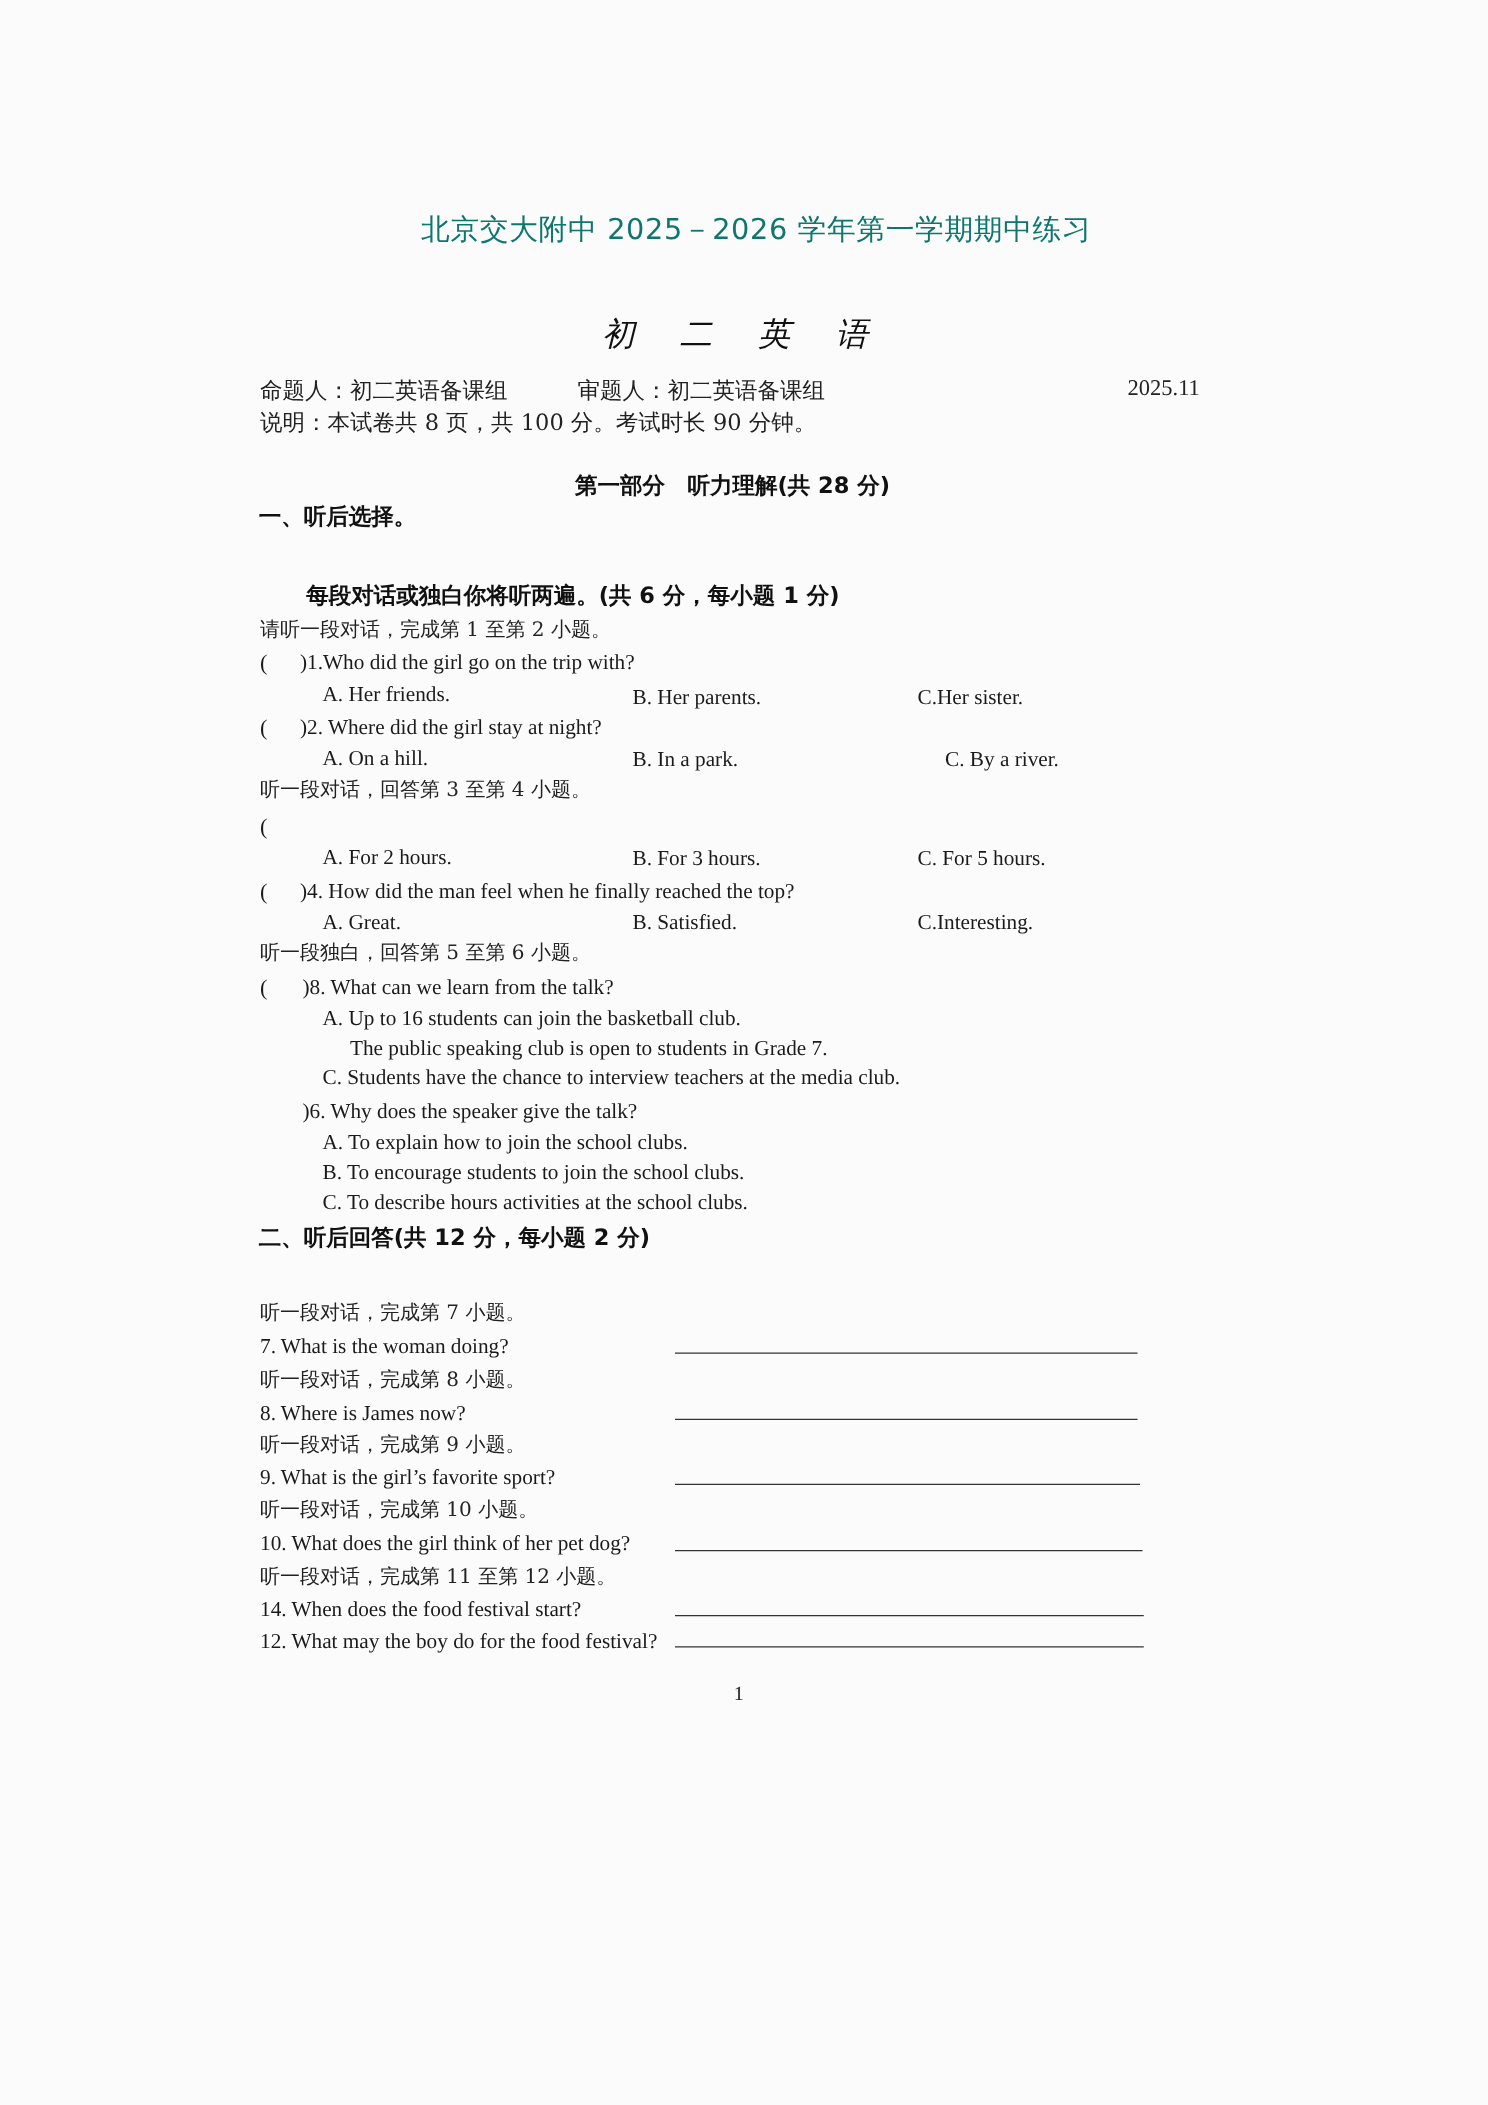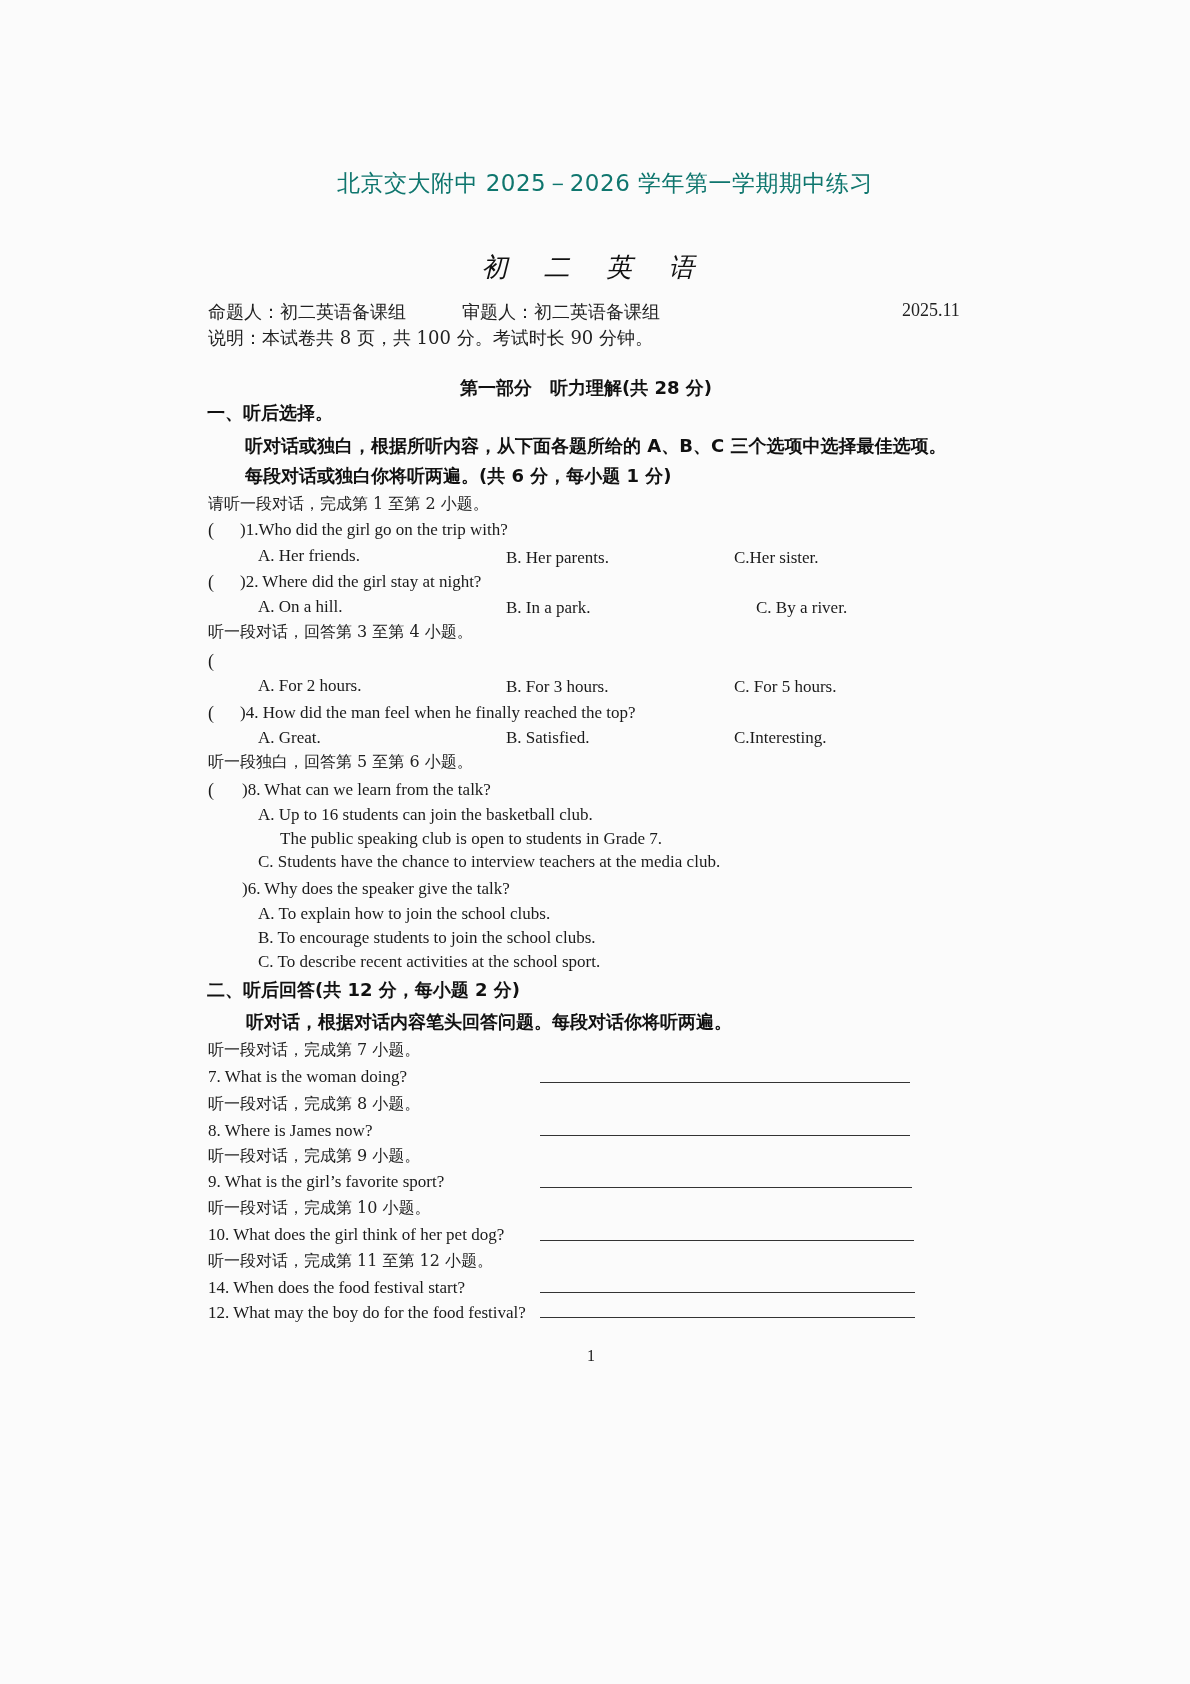--- a/index.html
+++ b/index.html
@@ -42,21 +42,20 @@
   <div class="abs subtitle">初 二 英 语</div>
 
   <div class="abs meta" style="left:208px; top:300px;">命题人：初二英语备课组</div>
   <div class="abs meta" style="left:462px; top:300px;">审题人：初二英语备课组</div>
   <div class="abs meta" style="left:902px; top:300px; font-family:'Liberation Serif', serif; font-size:18px;">2025.11</div>
   <div class="abs meta" style="left:208px; top:326px;">说明：本试卷共 8 页，共 100 分。考试时长 90 分钟。</div>
 
   <div class="abs bold-cn" style="left:460px; top:376px;">第一部分　听力理解(共 28 分)</div>
 
   <div class="abs bold-cn" style="left:207px; top:401px;">一、听后选择。</div>
-  <div class="abs bold-cn" style="left:245px; top:434px;">听对话或独白，根据所听内容，从下面各题所给的 A、B、C 三个选项中选择最佳选项。</div>
   <div class="abs bold-cn" style="left:245px; top:464px;">每段对话或独白你将听两遍。(共 6 分，每小题 1 分)</div>
 
   <div class="abs cn" style="left:208px; top:494px;">请听一段对话，完成第 1 至第 2 小题。</div>
 
   <div class="abs paren" style="left:208px; top:520px;">(</div>
   <div class="abs q" style="left:240px; top:520px;">)1.Who did the girl go on the trip with?</div>
   <div class="abs q" style="left:258px; top:546px;">A. Her friends.</div>
   <div class="abs q" style="left:506px; top:548px;">B. Her parents.</div>
   <div class="abs q" style="left:734px; top:548px;">C.Her sister.</div>
 
@@ -83,24 +82,23 @@
 
   <div class="abs paren" style="left:208px; top:780px;">(</div>
   <div class="abs q" style="left:242px; top:780px;">)8. What can we learn from the talk?</div>
   <div class="abs q" style="left:258px; top:805px;">A. Up to 16 students can join the basketball club.</div>
   <div class="abs q" style="left:280px; top:829px;">The public speaking club is open to students in Grade 7.</div>
   <div class="abs q" style="left:258px; top:852px;">C. Students have the chance to interview teachers at the media club.</div>
 
   <div class="abs q" style="left:242px; top:879px;">)6. Why does the speaker give the talk?</div>
   <div class="abs q" style="left:258px; top:904px;text-align:right;">A. To explain how to join the school clubs.</div>
   <div class="abs q" style="left:258px; top:928px;">B. To encourage students to join the school clubs.</div>
-  <div class="abs q" style="left:258px; top:952px;">C. To describe recent activities at the school sport.</div>
+  <div class="abs q" style="left:258px; top:952px;">C. To describe hours activities at the school clubs.</div>
 
   <div class="abs bold-cn" style="left:207px; top:978px;">二、听后回答(共 12 分，每小题 2 分)</div>
-  <div class="abs bold-cn" style="left:246px; top:1010px;">听对话，根据对话内容笔头回答问题。每段对话你将听两遍。</div>
 
   <div class="abs cn" style="left:208px; top:1040px;">听一段对话，完成第 7 小题。</div>
   <div class="abs q" style="left:208px; top:1067px;">7. What is the woman doing?</div>
   <div class="blank" style="left:540px; top:1082px; width:370px;"></div>
 
   <div class="abs cn" style="left:208px; top:1094px;">听一段对话，完成第 8 小题。</div>
   <div class="abs q" style="left:208px; top:1121px;">8. Where is James now?</div>
   <div class="blank" style="left:540px; top:1135px; width:370px;"></div>
 
   <div class="abs cn" style="left:208px; top:1146px;">听一段对话，完成第 9 小题。</div>

